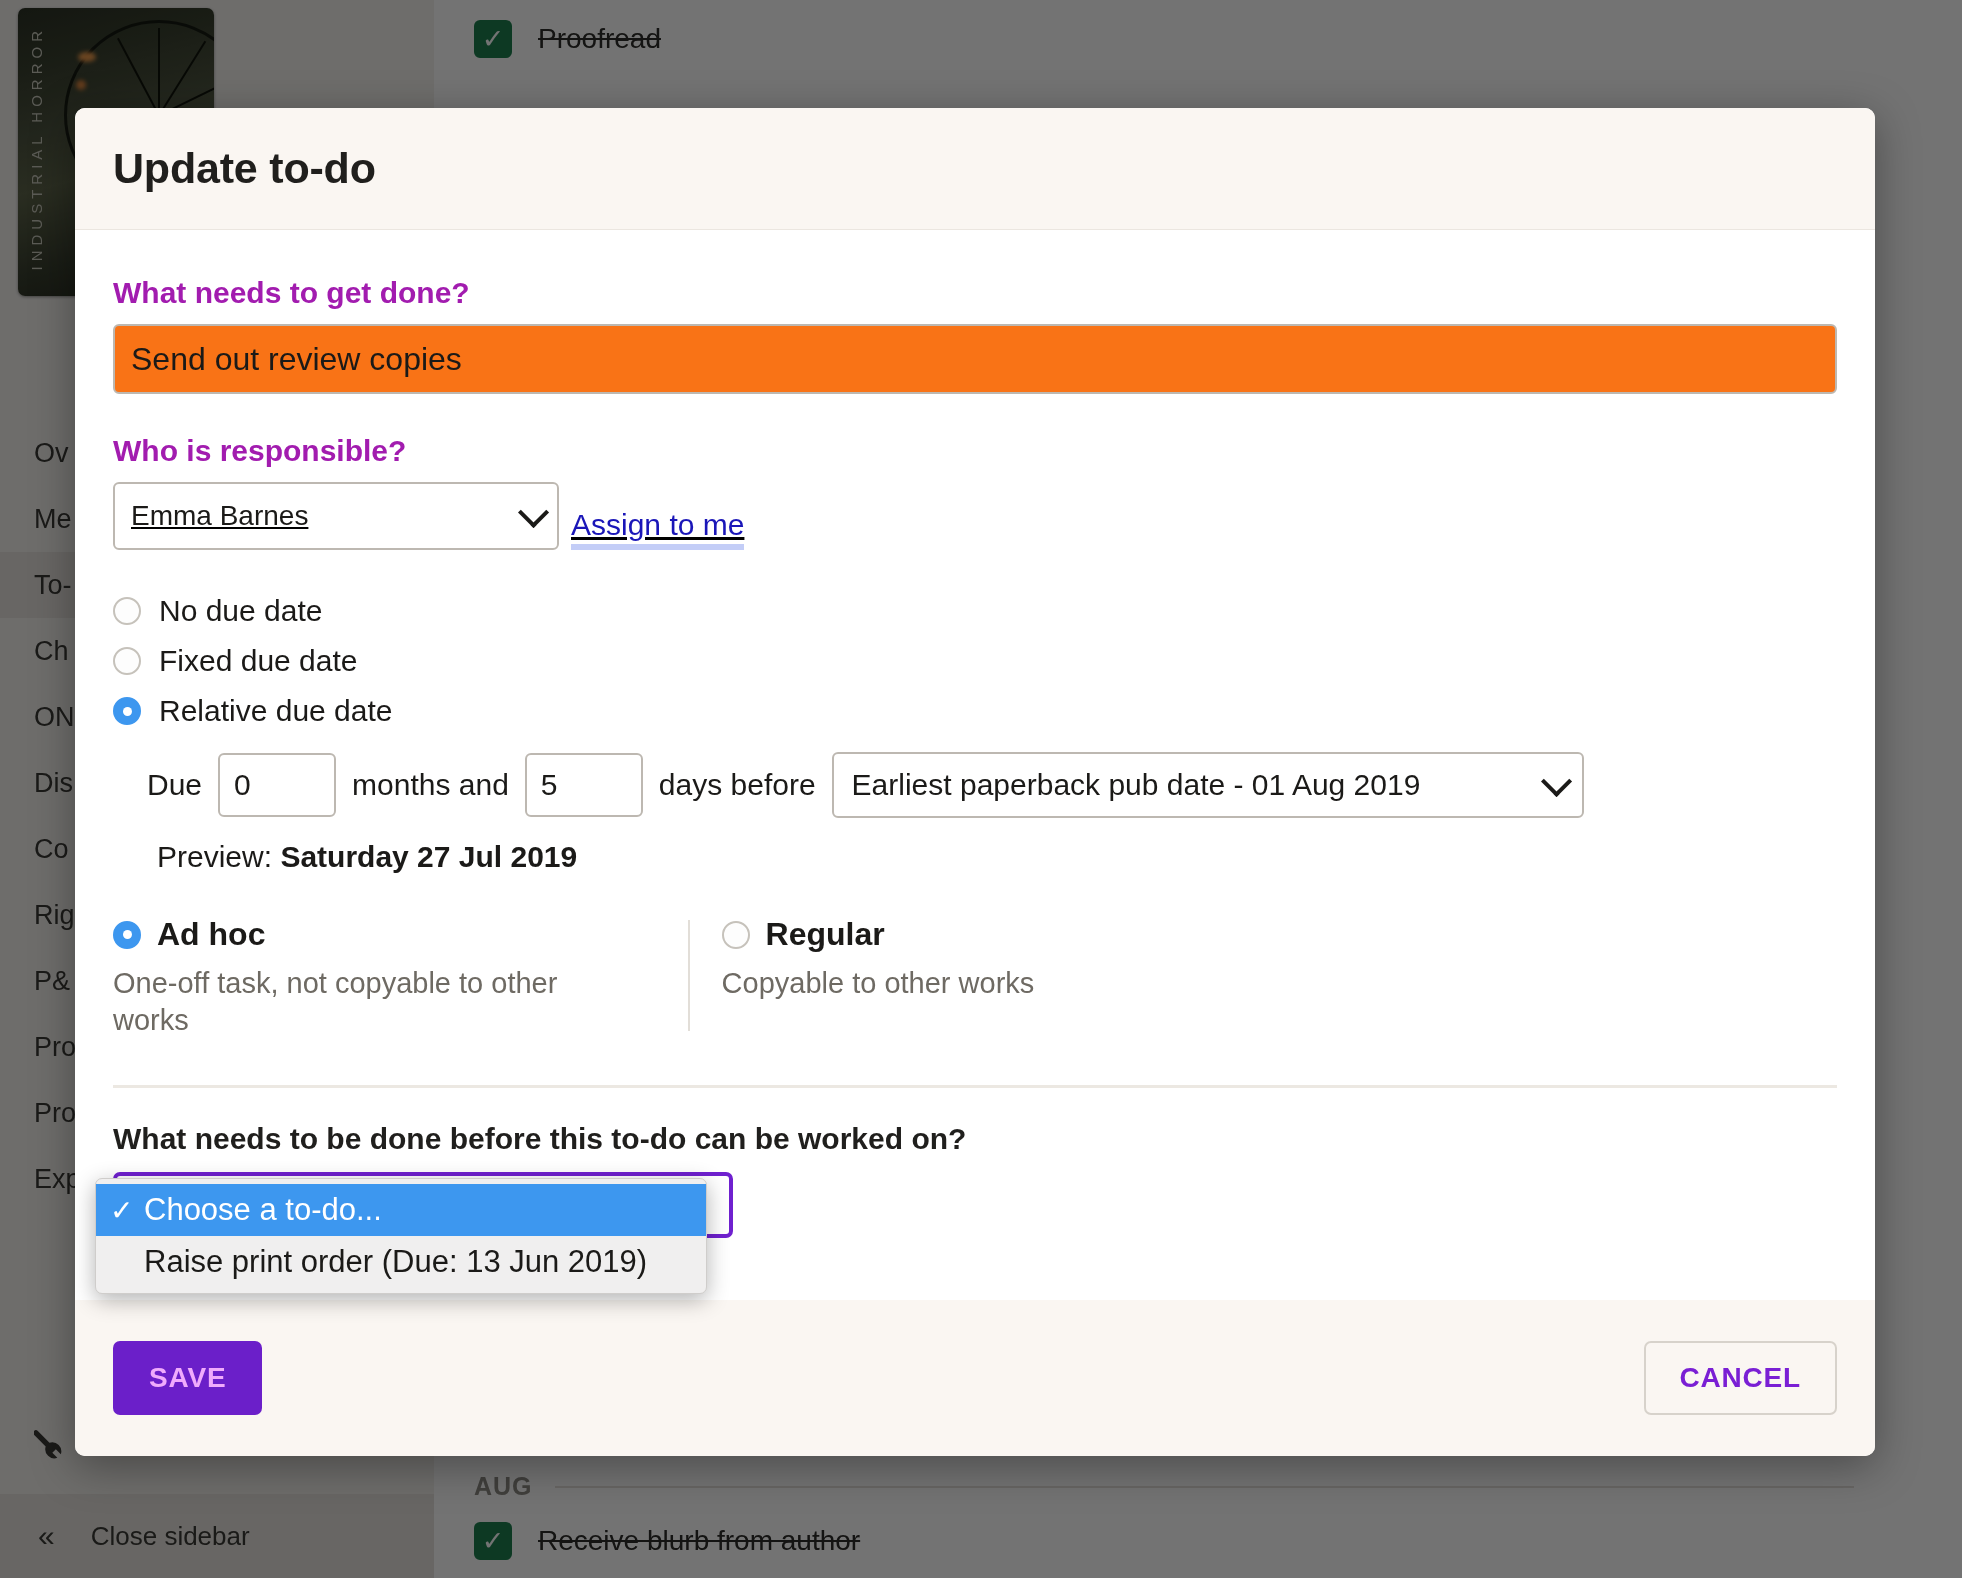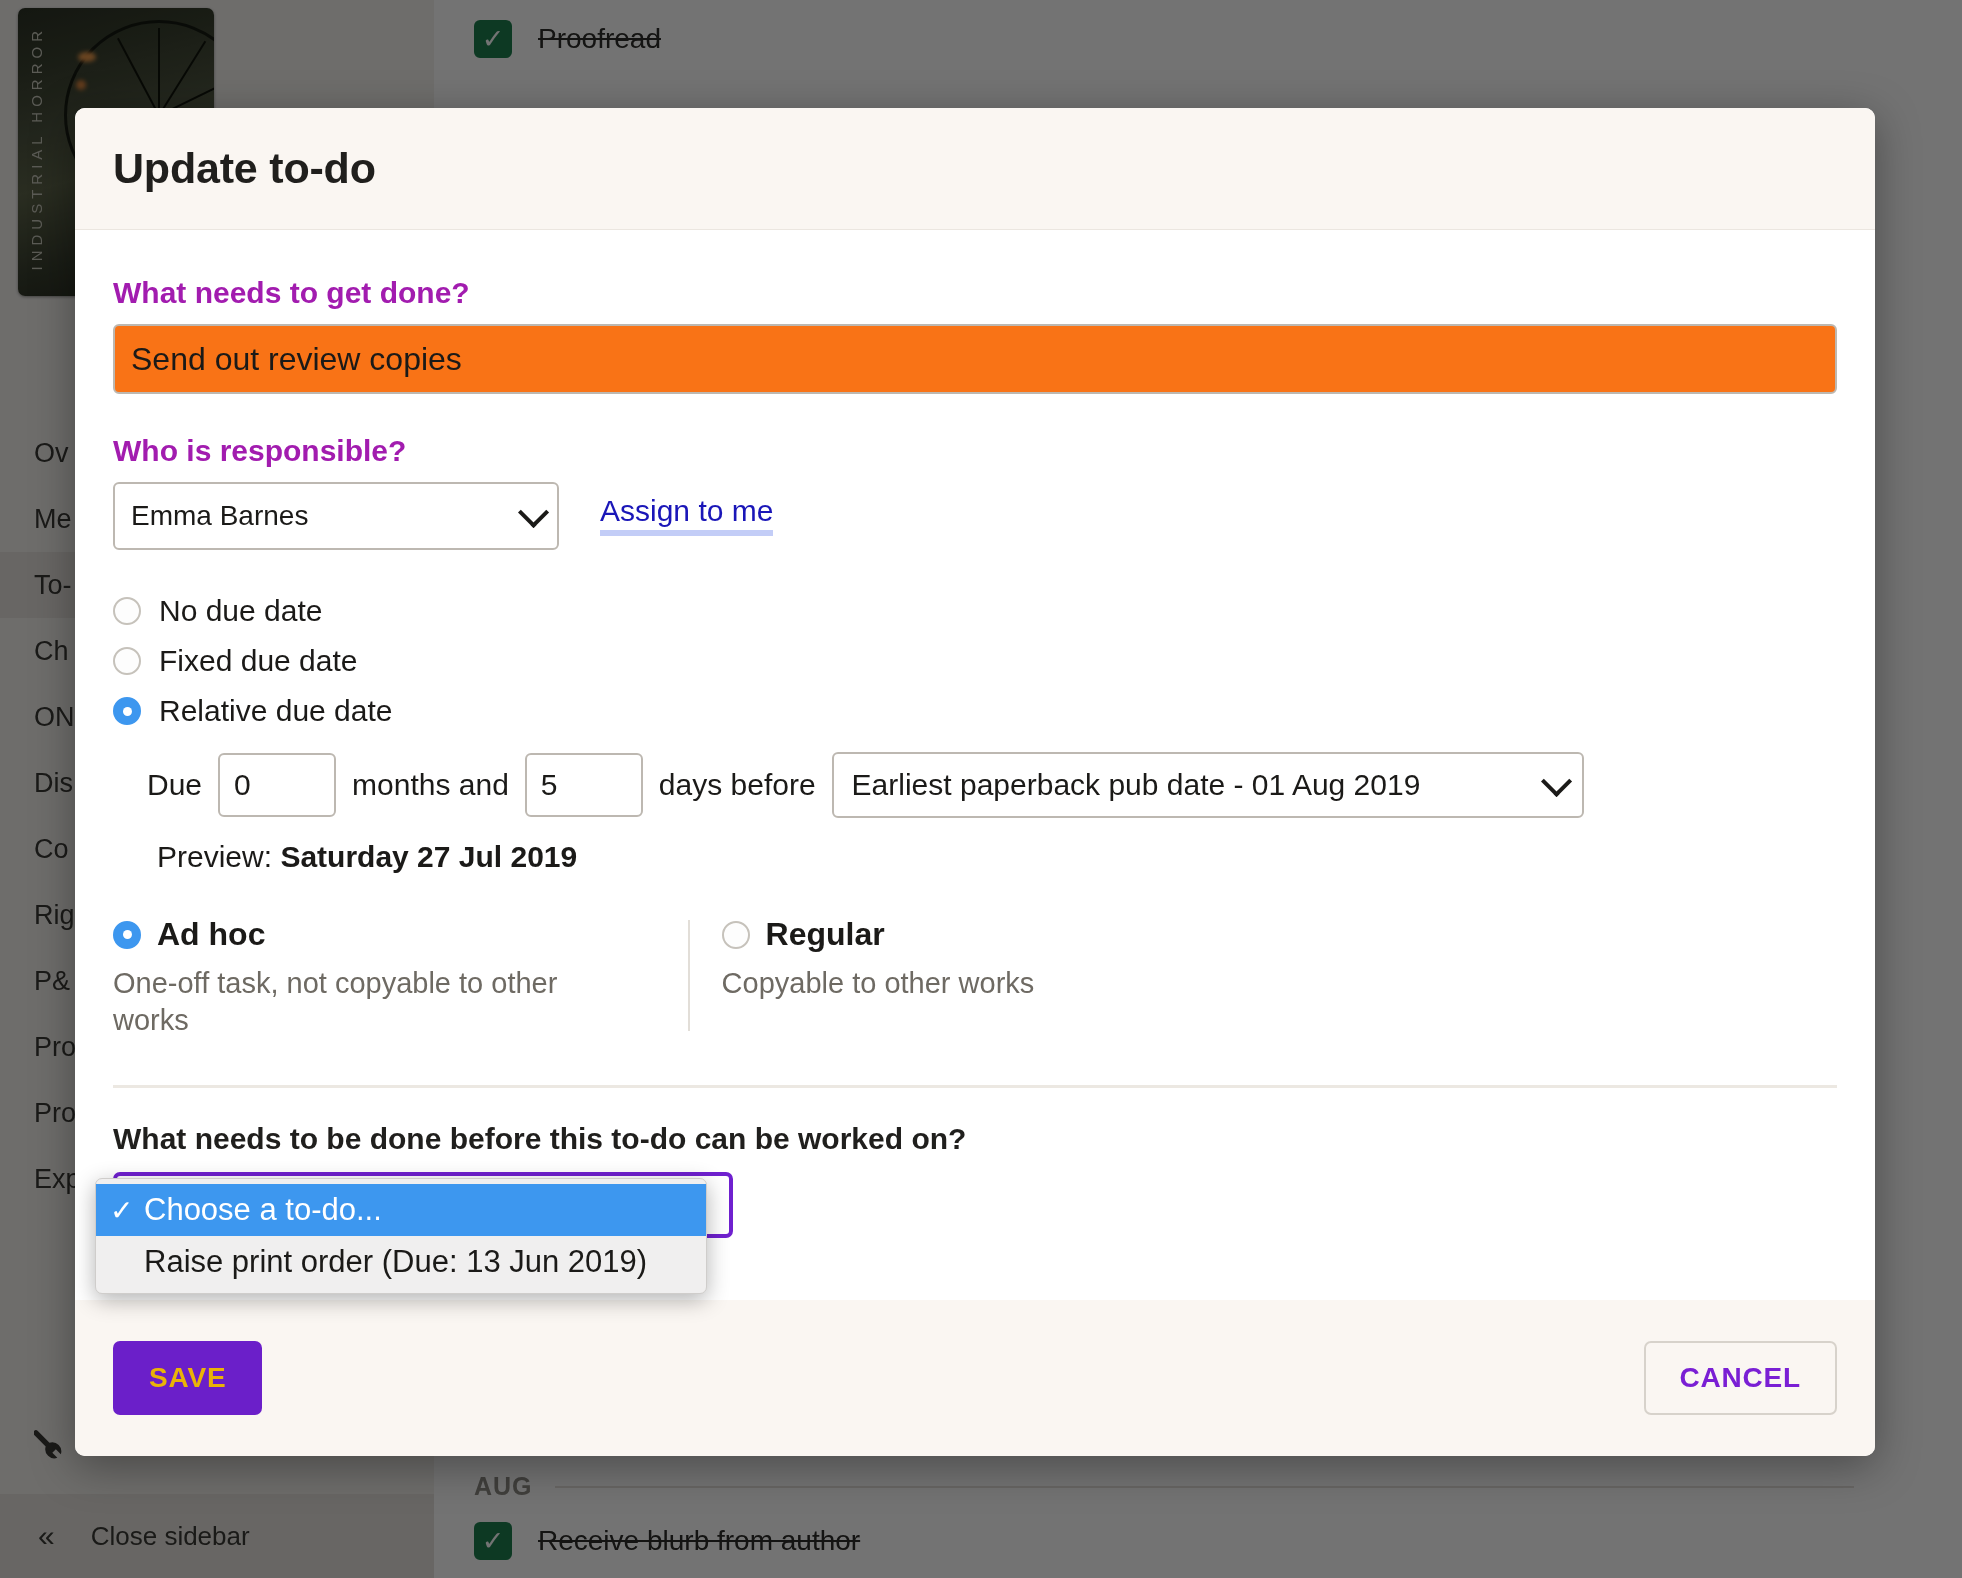--- a/index.html
+++ b/index.html
@@ -141,21 +141,21 @@
   .text-input {
     width: 100%; height: 70px;
     border: 2px solid #bdb8b1; border-radius: 6px;
     font-size: 32px; color: #1b1a18;
     padding: 0 16px;
     font-family: "Liberation Sans", sans-serif;
     background: #f97316;
   }
   .gap-lg { height: 40px; }
 
-  .select-row { display: flex; align-items: center; gap: 41px; }
+  .select-row { display: flex; align-items: flex-end; gap: 12px; text-decoration: underline; }
   .select-box {
     position: relative;
     width: 446px; height: 68px;
     border: 2px solid #bdb8b1; border-radius: 6px;
     display: flex; align-items: center;
     padding: 0 16px;
     font-size: 28px; color: #1b1a18;
     background: #fff;
   }
   .select-box .sel-val { flex: 1; white-space: nowrap; overflow: hidden; }
@@ -260,21 +260,21 @@
   }
   .dep-opt {
     height: 52px; display: flex; align-items: center;
     font-size: 31px; color: #1b1a18;
     padding-left: 14px;
   }
   .dep-opt .tick { width: 34px; font-size: 28px; }
   .dep-opt.selected { background: #3d97ef; color: #ffffff; }
 
   .btn-save {
-    background: #6b1fc9; color: #eab308;
+    background: #6b1fc9; color: #f0abfc;
     border: none; border-radius: 7px;
     height: 74px; padding: 0 36px;
     font-size: 28px; font-weight: bold; letter-spacing: .8px;
     font-family: "Liberation Sans", sans-serif;
     cursor: pointer;
   }
   .btn-cancel {
     background: #faf6f2; color: #7a1fd4;
     border: 2px solid #d7d2cb; border-radius: 7px;
     height: 74px; padding: 7px 34px;

